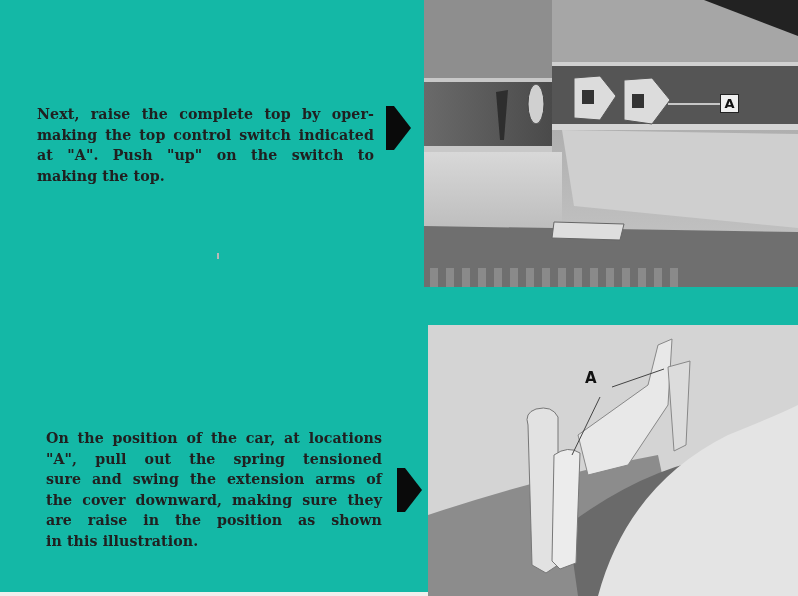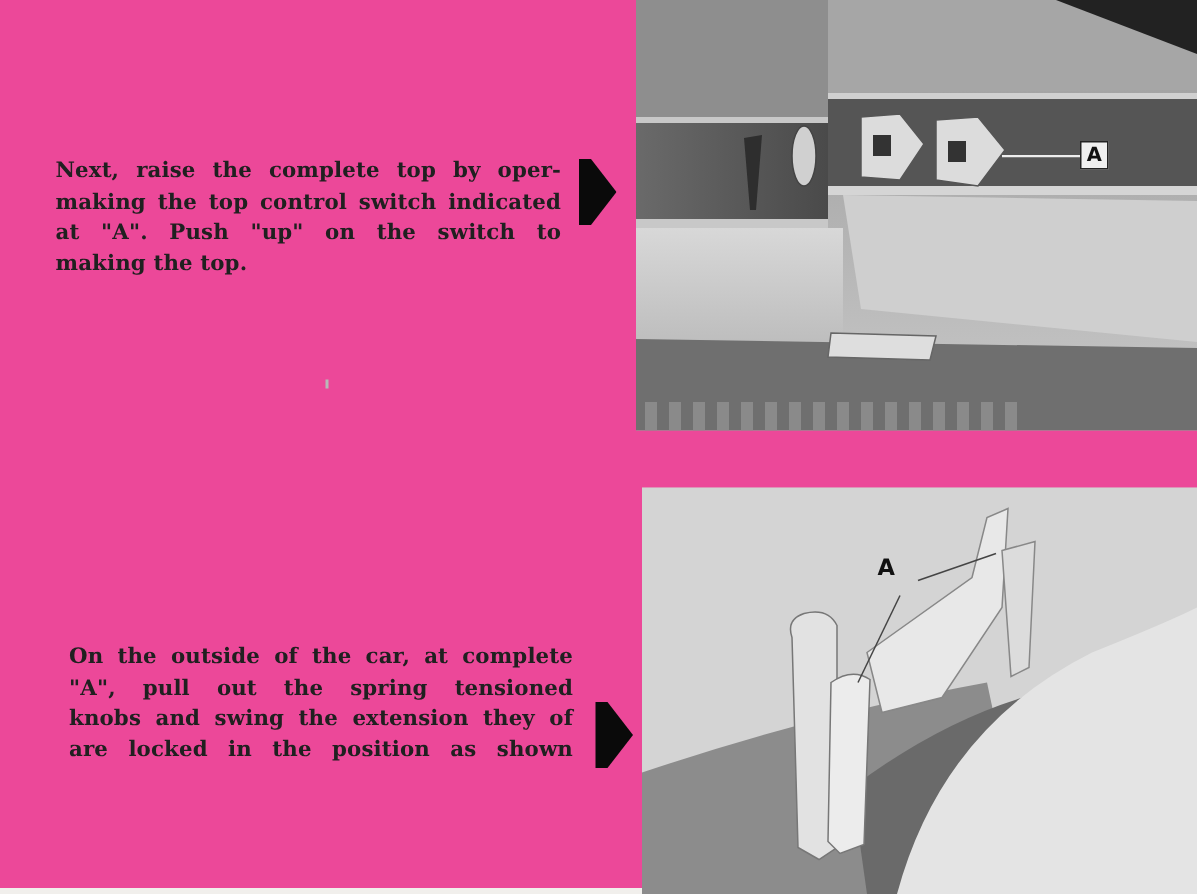--- a/index.html
+++ b/index.html
@@ -2,21 +2,21 @@
 <html><head>
 <meta charset="utf-8">
 <style>
   html, body { margin:0; padding:0; }
   body {
     width:798px; height:596px; overflow:hidden; position:relative;
     background:#f1efec;
     font-family:"DejaVu Serif", "Liberation Serif", serif;
     color:#1c1c1c;
   }
-  .page { position:absolute; left:0; top:0; width:798px; height:592px; background:#ec4899; }
+  .page { position:absolute; left:0; top:0; width:798px; height:592px; background:#14b8a6; }
   .para {
     position:absolute; margin:0;
     font-family:"DejaVu Serif", serif;
     font-weight:bold; font-size:14.2px; line-height:20.5px;
     letter-spacing:0.1px; text-align:justify; text-align-last:left;
     color:#202020;
   }
   #p1 { left:37px; top:104px; width:337px; }
   #p2 { left:46px; top:428px; width:336px; }
   .line { display:block; text-align:justify; text-align-last:justify; }
@@ -107,24 +107,26 @@
         <rect x="198" y="268" width="8" height="19"></rect>
           <rect x="214" y="268" width="8" height="19"></rect>
         <rect x="230" y="268" width="8" height="19"></rect>
           <rect x="246" y="268" width="8" height="19"></rect>
       </g>
     </svg>
   </div>
   <div class="callout-A" id="calloutA1">A</div>
 
   <p class="para" id="p2">
-    <span class="line">On the outside of the car, at complete</span>
+    <span class="line">On the position of the car, at locations</span>
     <span class="line">"A", pull out the spring tensioned</span>
-    <span class="line">knobs and swing the extension they of</span>
-    <span class="line">are locked in the position as shown</span>
+    <span class="line">sure and swing the extension arms of</span>
+    <span class="line">the cover downward, making sure they</span>
+    <span class="line">are raise in the position as shown</span>
+    <span class="line last">in this illustration.</span>
   </p>
 
   <div class="arrow" id="arrow2">
     <svg width="26" height="48" viewBox="0 0 26 48">
         <path d="M1 2 L9 2 L26 24 L9 46 L1 46 Z" fill="#0a0a0a"></path>
       </svg>
   </div>
 
   <div class="photo" id="photo2">
     <svg width="370" height="271" viewBox="0 0 370 271">

